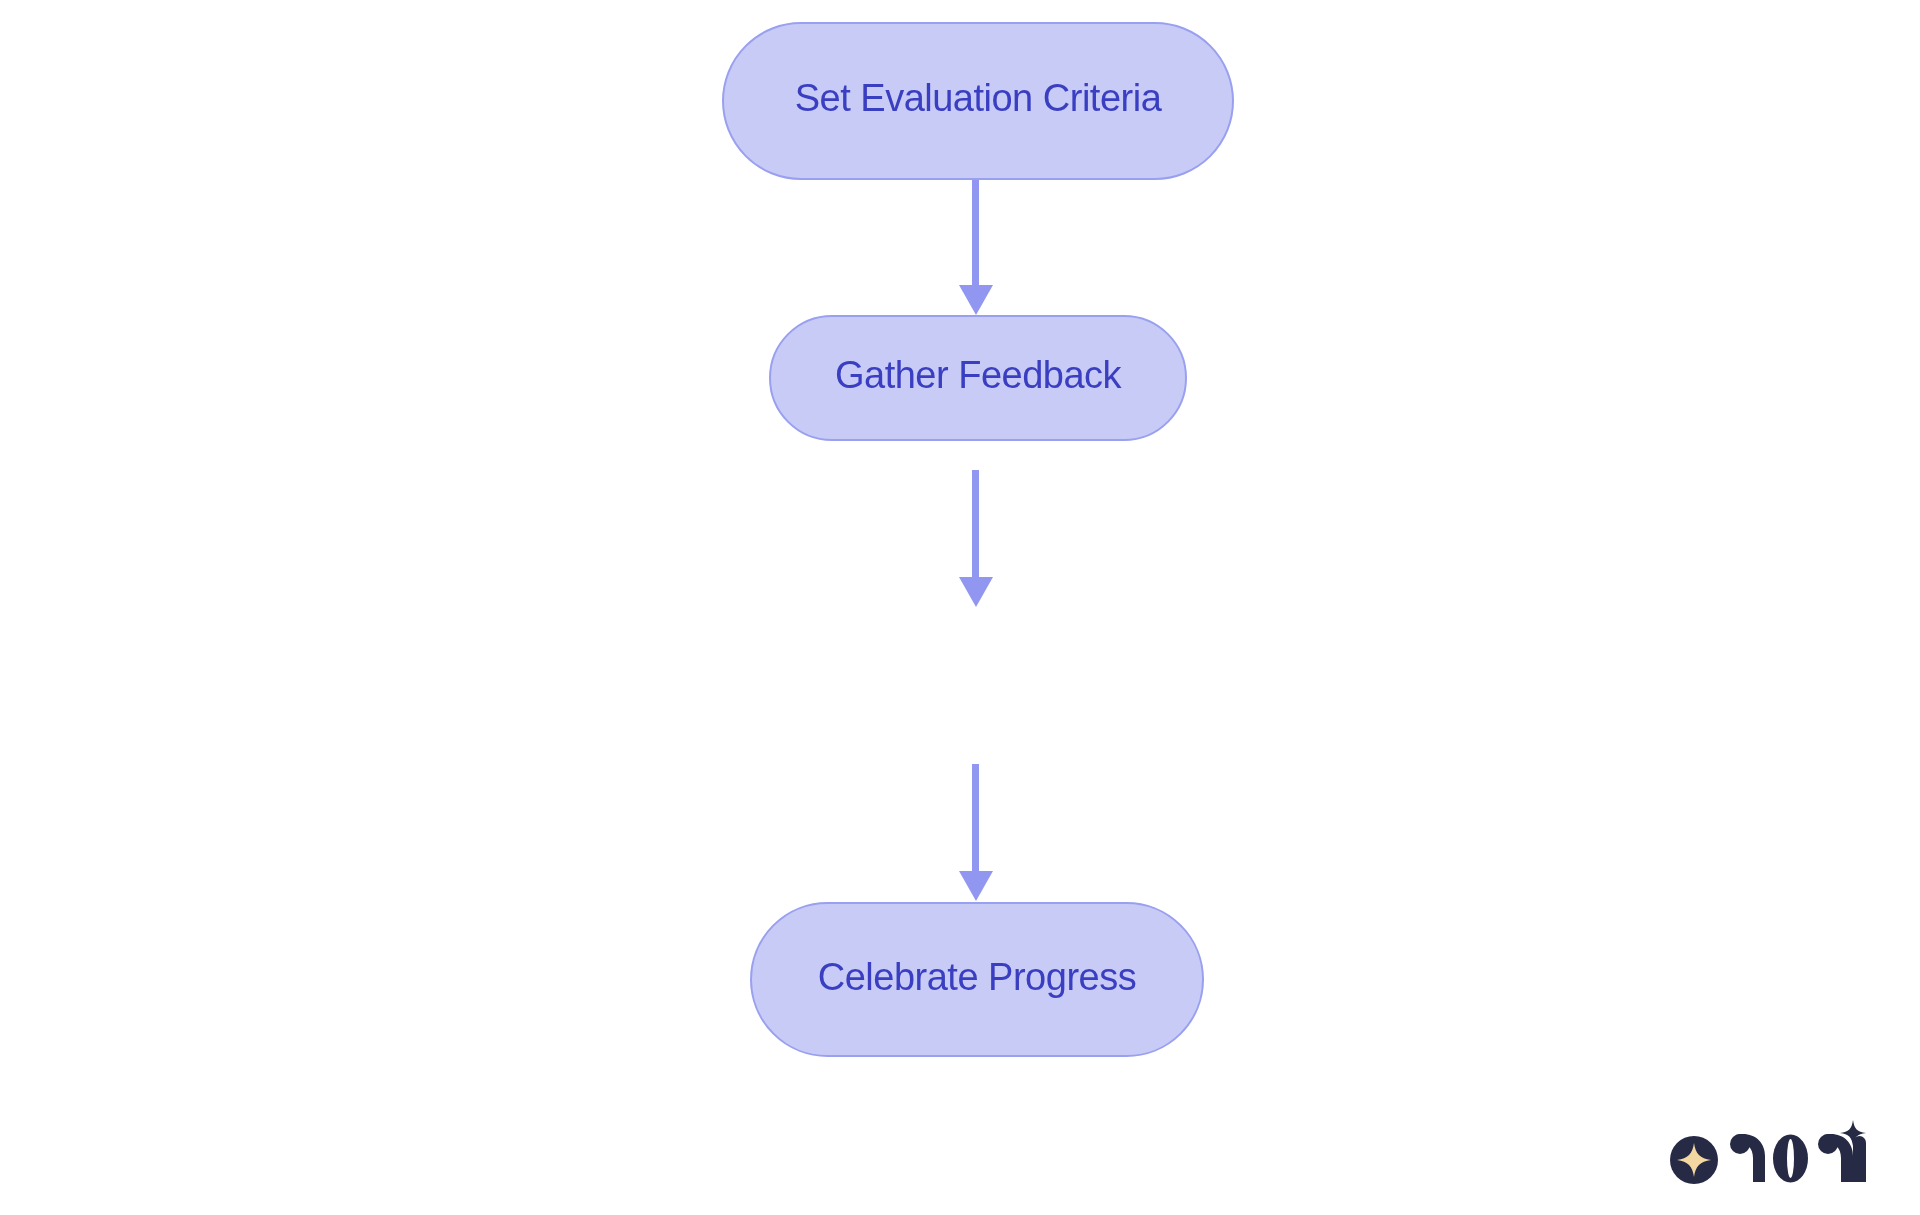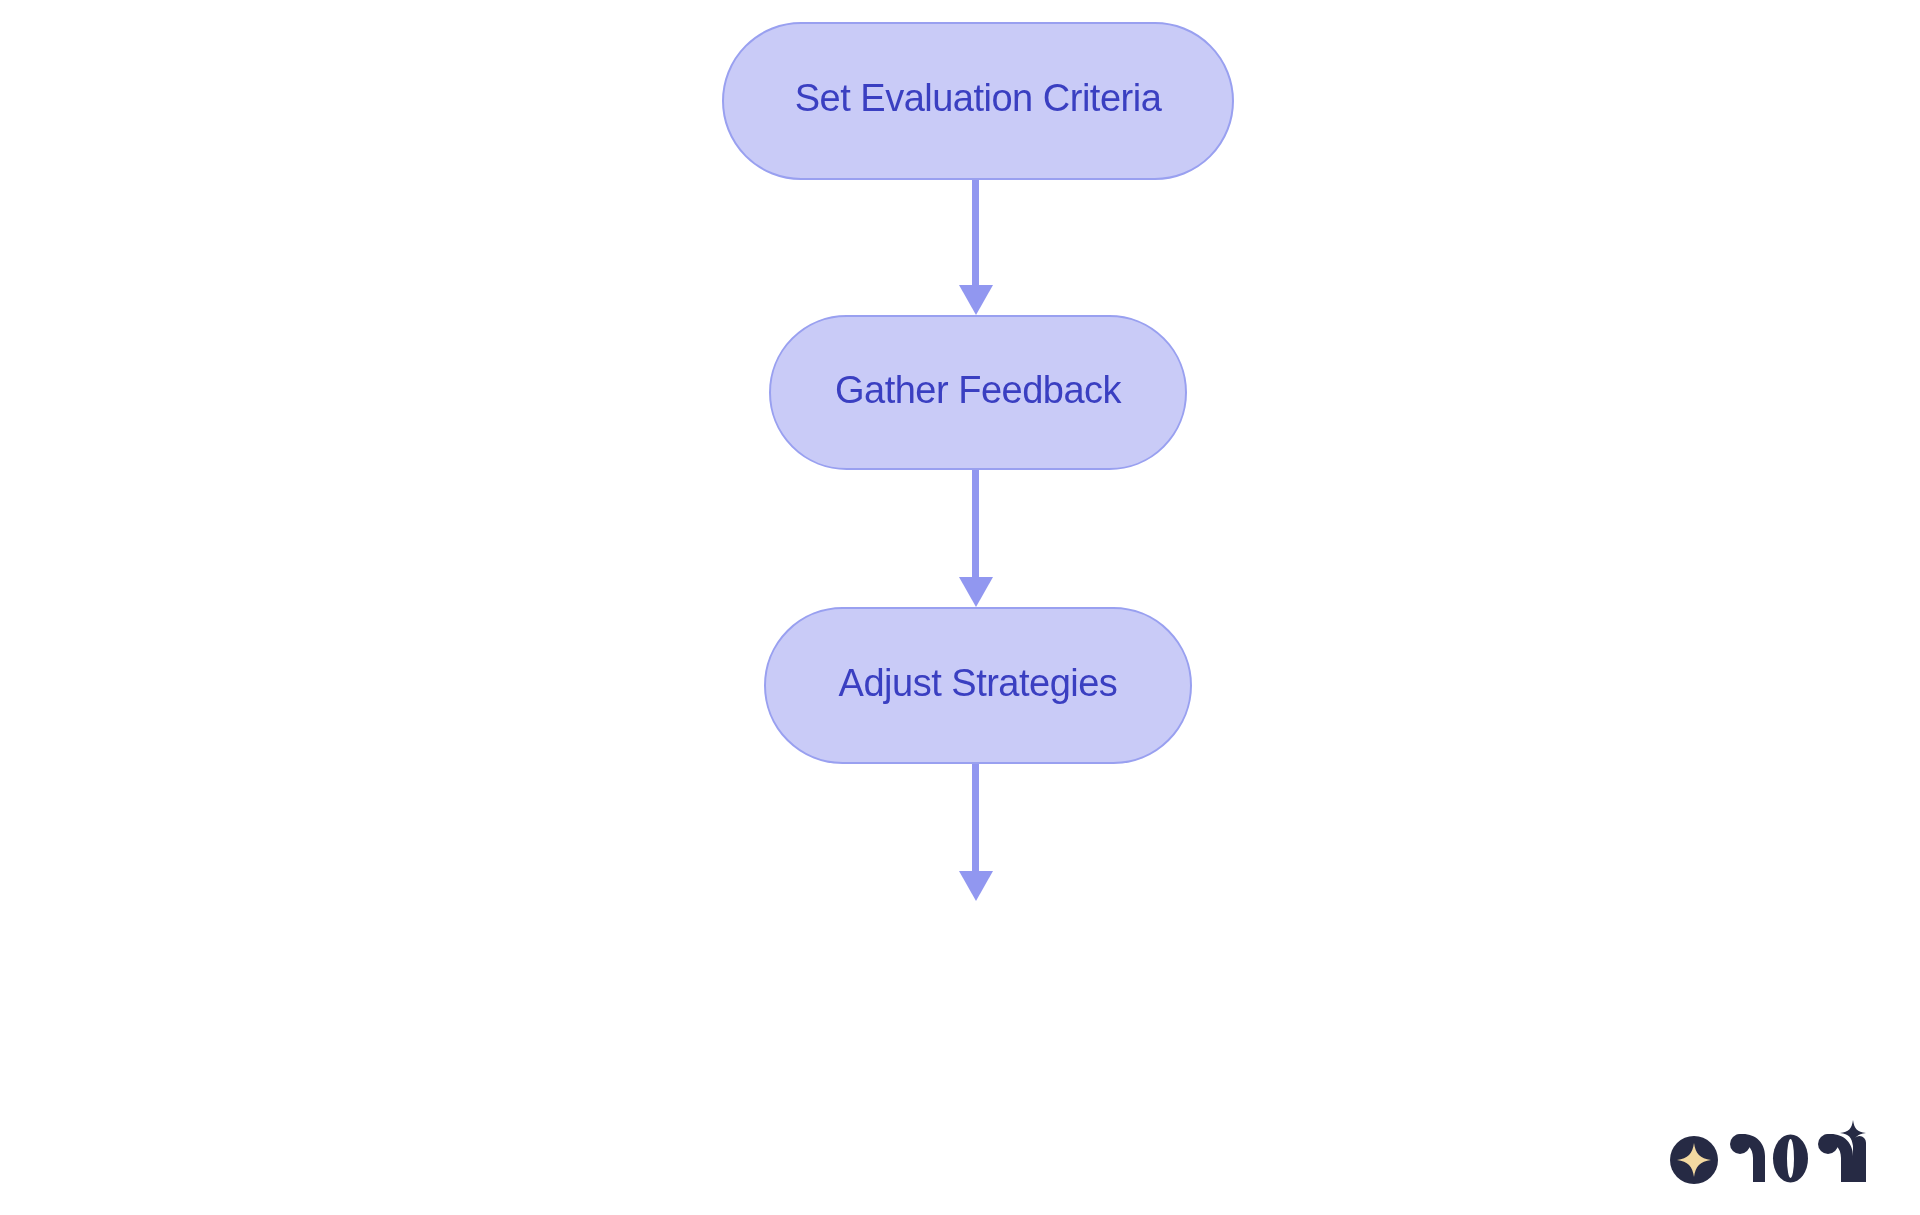--- a/index.html
+++ b/index.html
@@ -33,21 +33,21 @@
   }
   .flow-node .node-label {
     color: var(--node-text);
     font-size: 38px;
     letter-spacing: -0.5px;
     white-space: nowrap;
     line-height: 1;
     transform: translateY(-3px);
   }
   .node-1 { left: 706px; top: 22px;  width: 512px; height: 158px; }
-  .node-2 { left: 753px; top: 315px; width: 418px; height: 155px; }
+  .node-2 { left: 753px; top: 315px; width: 418px; height: 126px; }
   .node-3 { left: 748px; top: 607px; width: 428px; height: 157px; }
   .node-4 { left: 734px; top: 902px; width: 454px; height: 155px; }
 
   .flow-arrow {
     position: absolute;
     left: 942px;
     width: 35px;
     display: flex;
     flex-direction: column;
     align-items: center;
@@ -100,29 +100,29 @@
 
   <div class="flow-node node-2">
     <span class="node-label">Gather Feedback</span>
   </div>
 
   <div class="flow-arrow arrow-2">
     <div class="shaft"></div>
     <div class="head"></div>
   </div>
 
-  <div class="flow-node node-3">
-    <span class="node-label">Adjust Strategies</span>
-  </div>
 
   <div class="flow-arrow arrow-3">
     <div class="shaft"></div>
     <div class="head"></div>
   </div>
 
+  <div class="flow-node node-4">
+    <span class="node-label">Celebrate Progress</span>
+  </div>
 
   <div class="brand-logo">
     <span class="sr-only">rori</span>
     <svg viewBox="0 0 210 80">
       <defs>
         <g id="glyph-r">
           <path d="M 8 18.5 C 24 16 35 26 35 40 L 35 66 L 23 66 L 23 42 C 23 31 16.5 26.5 6 27 L 6 19 Z"></path>
           <circle cx="10" cy="28" r="10"></circle>
         </g>
       </defs>

